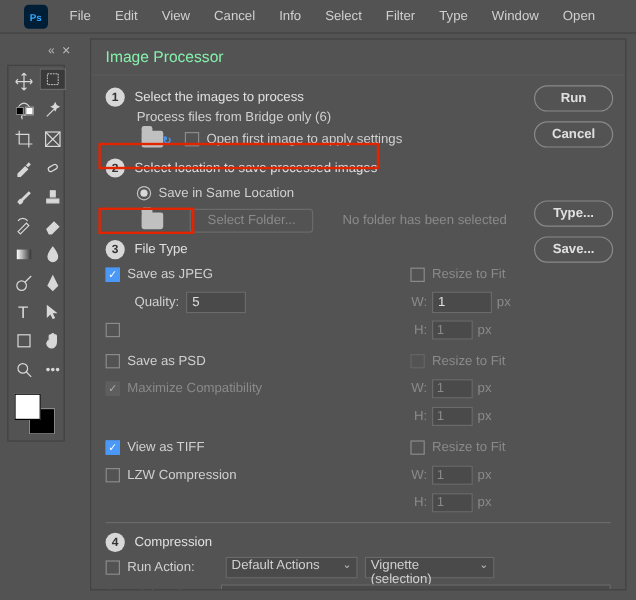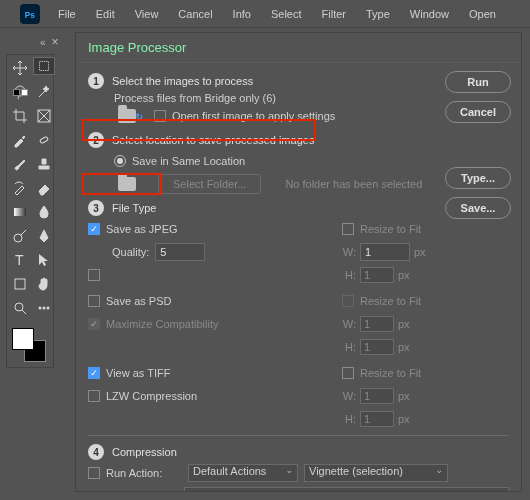--- a/index.html
+++ b/index.html
@@ -359,21 +359,21 @@
         <div class="num-circle">4</div>
         <div class="sec-label">Compression</div>
       </div>
       <div class="row indent2">
         <span class="cb"></span>
         <span class="lbl" style="width:76px">Run Action:</span>
         <div class="sel" style="width:110px">
             <span>Default Actions</span>
             <span class="car">⌄</span>
           </div>
-        <div class="sel" style="width:144px">
+        <div class="sel" style="width:108px">
             <span>Vignette (selection)</span>
             <span class="car">⌄</span>
           </div>
       </div>
       <div class="row indent2">
         <span class="lbl" style="width:90px">Copyright Info:</span>
         <input class="ci-input" style="">
       </div>
 
     </div>

